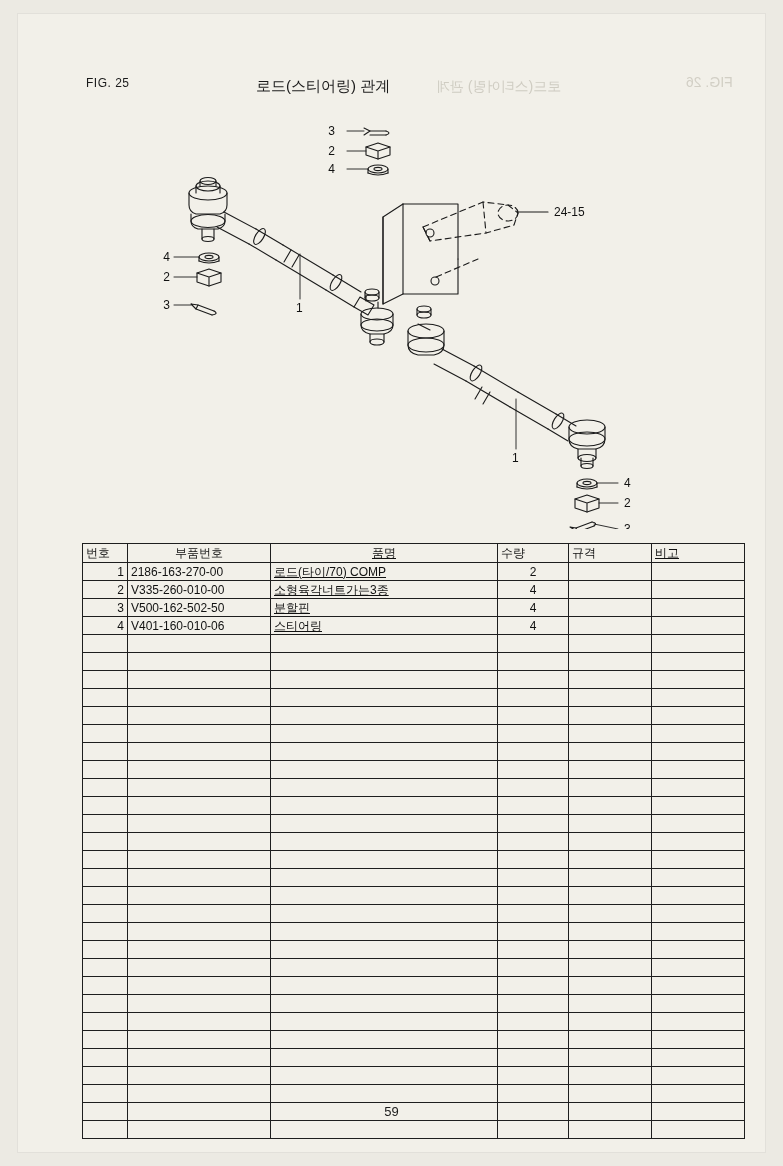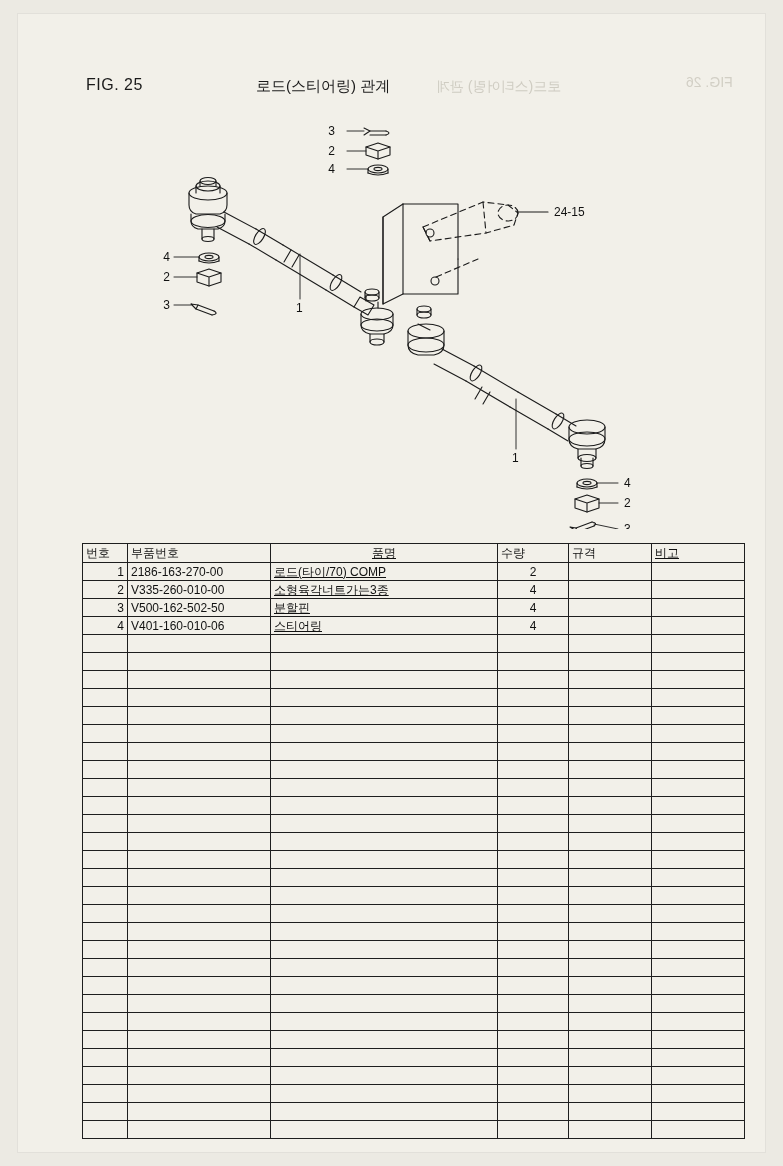--- a/index.html
+++ b/index.html
@@ -25,21 +25,21 @@
     height: 1138px;
     background: #f2f0e9;
     box-shadow: 0 0 0 1px rgba(0,0,0,0.04);
   }
 
   
   .fig-label {
     position: absolute;
     left: 68px;
     top: 62px;
-    font-size: 16px;
+    font-size: 12px;
     letter-spacing: 0.5px;
     color: #1a1a1a;
   }
   .fig-title {
     position: absolute;
     left: 238px;
     top: 63px;
     font-size: 15px;
     color: #1a1a1a;
   }
@@ -294,21 +294,21 @@
         </g>
       </svg>
     </div>
 
     <div class="bleed" style="left:280px; top:330px;">&nbsp;</div>
 
     <table class="parts-table">
       <thead>
         <tr>
           <td class="c-no">번호</td>
-          <td class="c-part" style="">부품번호</td>
+          <td class="c-part" style="text-align:center">부품번호</td>
           <td class="c-name" style="text-align:center">품명</td>
           <td class="c-qty">수량</td>
           <td class="c-spec">규격</td>
           <td class="c-rem">비고</td>
         </tr>
       </thead>
       <tbody id="table-body">
           <tr>
             <td class="c-no">1</td>
             <td class="c-part">2186-163-270-00</td>
@@ -561,14 +561,15 @@
             <td class="c-no"></td>
             <td class="c-part"></td>
             <td class="c-name"></td>
             <td class="c-qty"></td>
             <td class="c-spec"></td>
             <td class="c-rem"></td>
           </tr>
         </tbody>
     </table>
 
+    <div class="page-num">59</div>
   </div>
 </div>
 
 </body></html>

